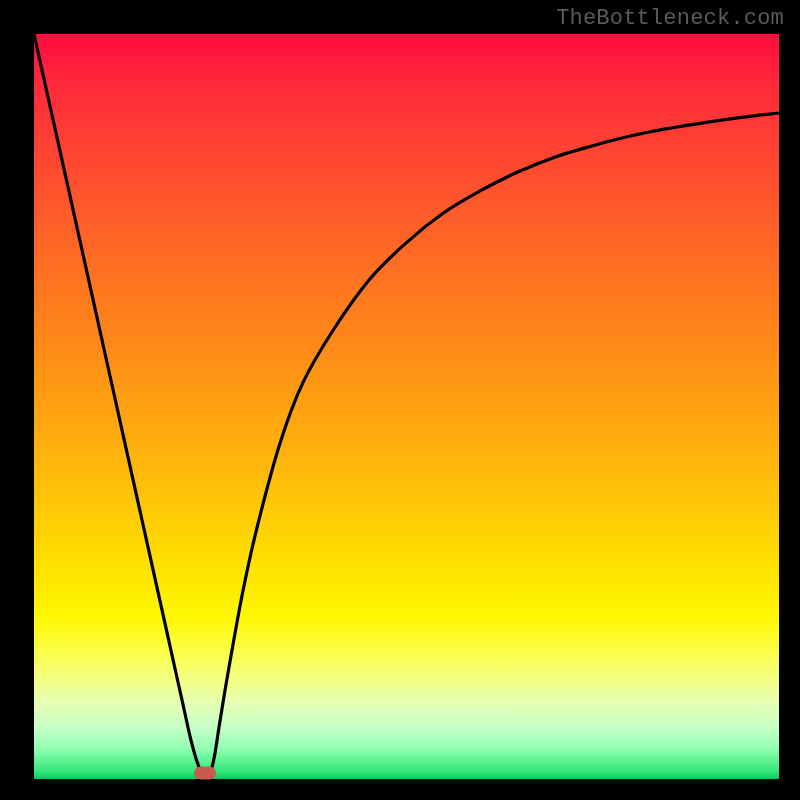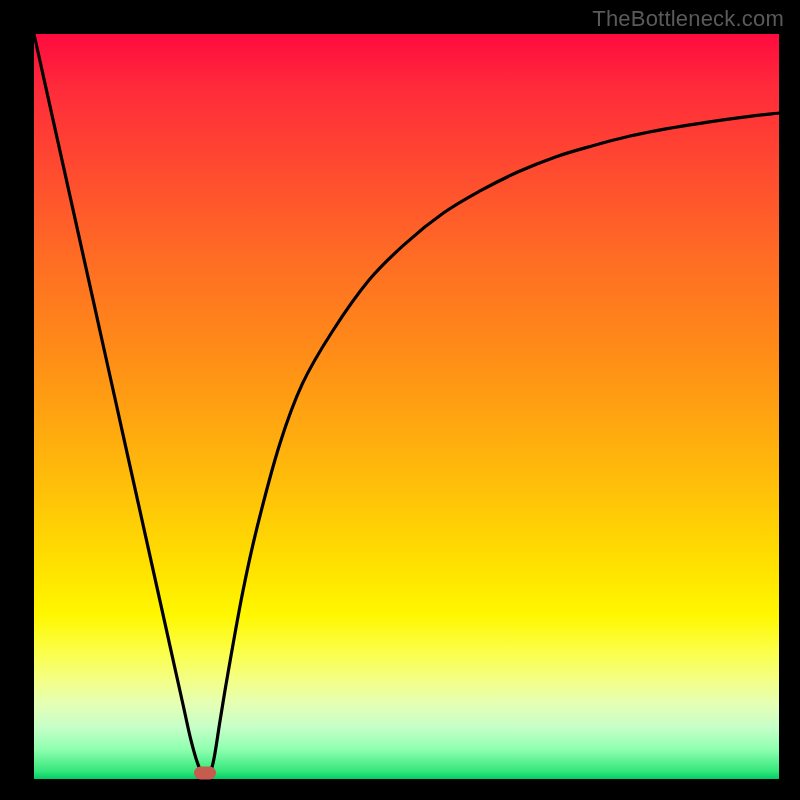--- a/index.html
+++ b/index.html
@@ -9,20 +9,21 @@
     height: 800px;
     overflow: hidden;
     background: #000;
     font-family: Arial, Helvetica, sans-serif;
   }
   .frame {
     position: relative;
     width: 800px;
     height: 568px;
     background: #000;
+    font-family: Liberation Mono, monospace;
   }
   .plot-area {
     position: absolute;
     left: 34px;
     top: 34px;
     width: 745px;
     height: 745px;
     
     background: linear-gradient(to bottom,
       #ff0b3f 0%,

